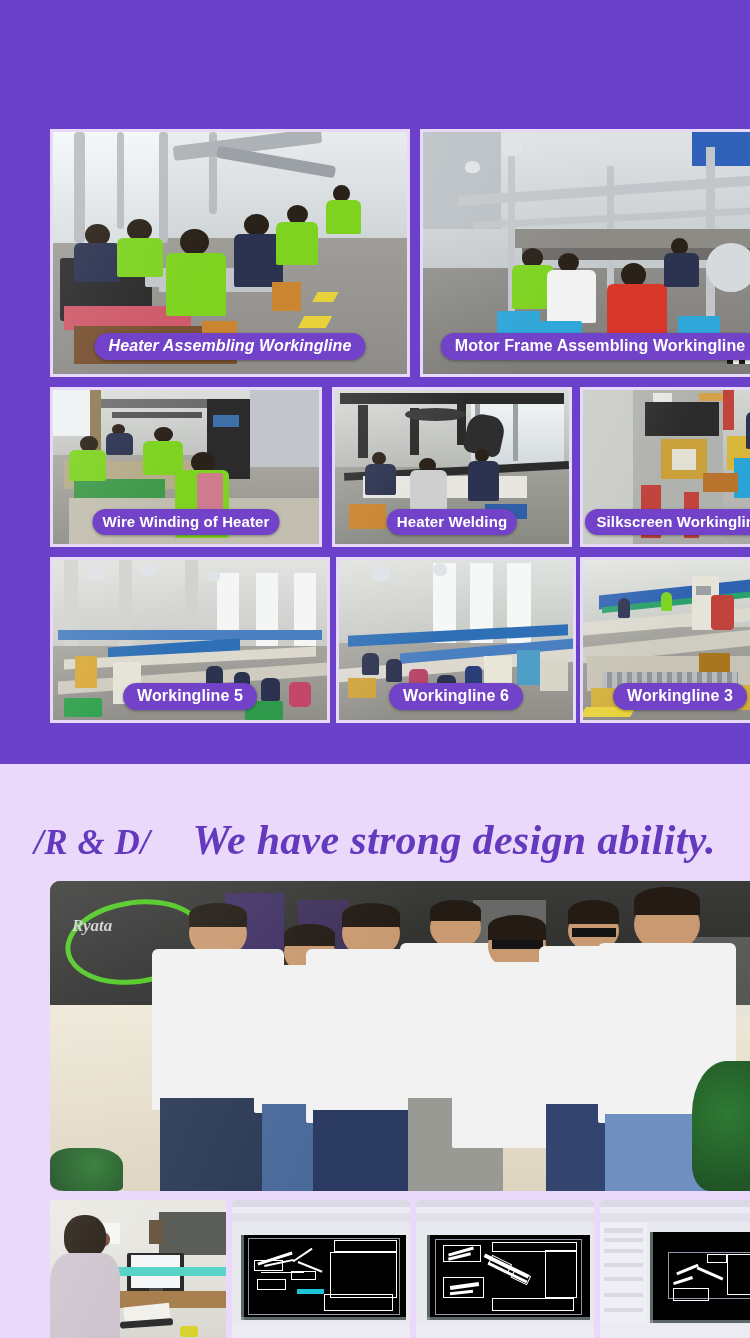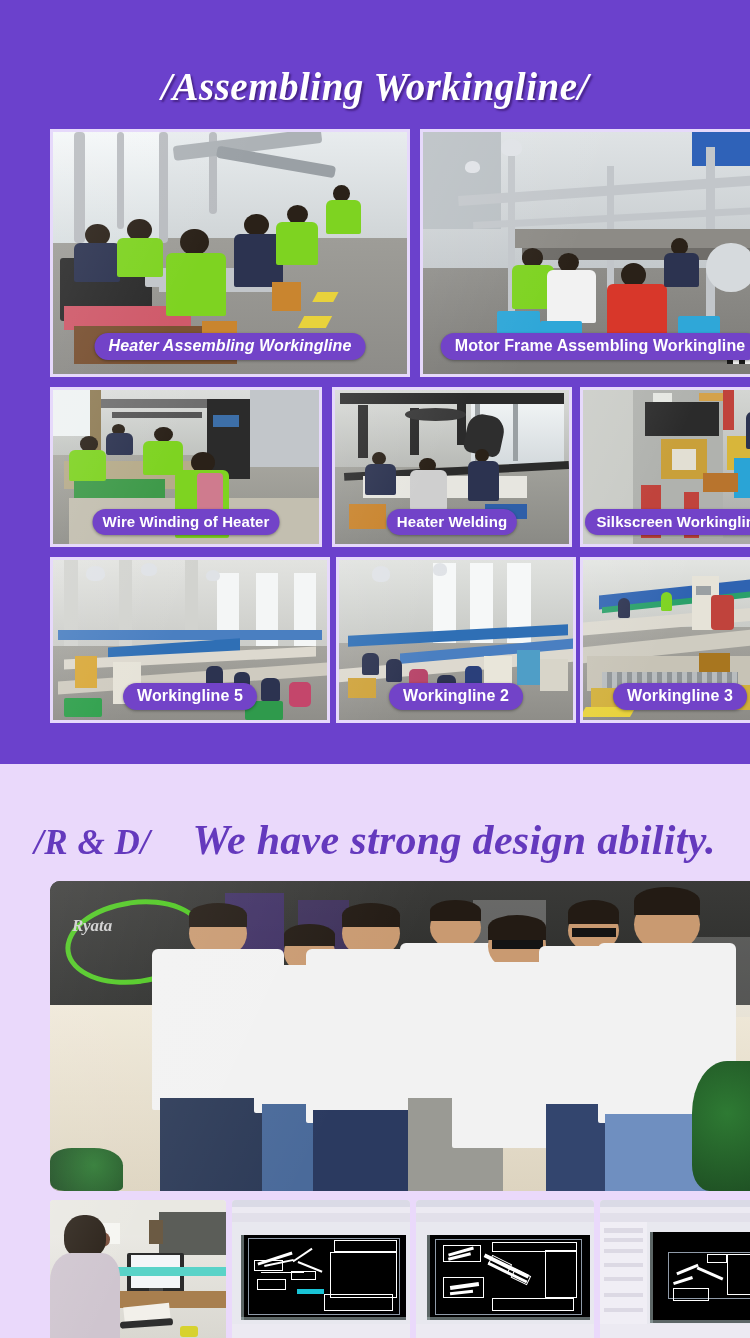--- a/index.html
+++ b/index.html
@@ -129,21 +129,20 @@
     pointer-events:none;
   }
 </style>
 </head>
 <body>
 
 <div class="page">
 
   <section class="sec-assembly">
 
-    <h1 class="title-assembly">/Assembling Workingline/</h1>
 
     <figure class="photo" id="p-heater">
       <div class="scene">
         <div class="layer" style="left:0;top:0;right:0;height:46%;background:linear-gradient(#e8ecee,#cfd4d6);"></div>
         <div class="layer" style="left:0;top:44%;right:0;bottom:0;background:linear-gradient(#9e9d98,#8d8c88);"></div>
         <div class="layer" style="left:0;top:0;width:30%;height:46%;background:linear-gradient(#f4f7f8,#d8dee0);"></div>
         <div class="layer pipe" style="left:6%;top:0;width:3%;height:46%;"></div>
         <div class="layer pipe" style="left:18%;top:0;width:2%;height:40%;"></div>
         <div class="layer pipe" style="left:30%;top:0;width:2.4%;height:46%;"></div>
         <div class="layer pipe" style="left:44%;top:0;width:2.4%;height:34%;"></div>
@@ -334,21 +333,21 @@
         <div class="layer dark-shirt" style="left:20%;top:62%;width:7%;height:14%;"></div>
         <div class="layer" style="left:30%;top:68%;width:8%;height:16%;background:#b8476b;border-radius:5px;"></div>
         <div class="layer dark-shirt" style="left:42%;top:72%;width:8%;height:18%;"></div>
         <div class="layer" style="left:54%;top:66%;width:7%;height:14%;background:#2a3f7a;border-radius:5px;"></div>
         <div class="layer" style="left:4%;top:74%;width:12%;height:12%;background:#cfa33b;"></div>
         <div class="layer" style="left:62%;top:60%;width:12%;height:24%;background:#e9e6da;"></div>
         <div class="layer" style="left:76%;top:56%;width:10%;height:22%;background:#4f9ec7;"></div>
         <div class="layer" style="left:86%;top:62%;width:12%;height:20%;background:#d8d5c9;"></div>
         <div class="sheen"></div>
       </div>
-      <figcaption class="cap" style="bottom:10px;">Workingline 2</figcaption>
+      <figcaption class="cap" style="bottom:10px;">Workingline 6</figcaption>
     </figure>
 
     <figure class="photo" id="p-line3">
       <div class="scene">
         <div class="layer" style="left:0;top:0;right:0;height:44%;background:linear-gradient(#e2e4e1,#c8cac6);"></div>
         <div class="layer" style="left:0;top:42%;right:0;bottom:0;background:linear-gradient(#a6a59f,#8c8b86);"></div>
         <div class="layer" style="left:8%;top:16%;right:0;height:9%;background:#2f63b1;transform:skewY(-6deg);"></div>
         <div class="layer" style="left:10%;top:24%;right:0;height:4%;background:#2aa06a;transform:skewY(-6deg);"></div>
         <div class="layer" style="left:0;top:34%;right:0;height:8%;background:#dcd9cf;transform:skewY(-5deg);"></div>
         <div class="layer" style="left:0;top:48%;right:0;height:10%;background:#cfccc1;transform:skewY(-6deg);"></div>

